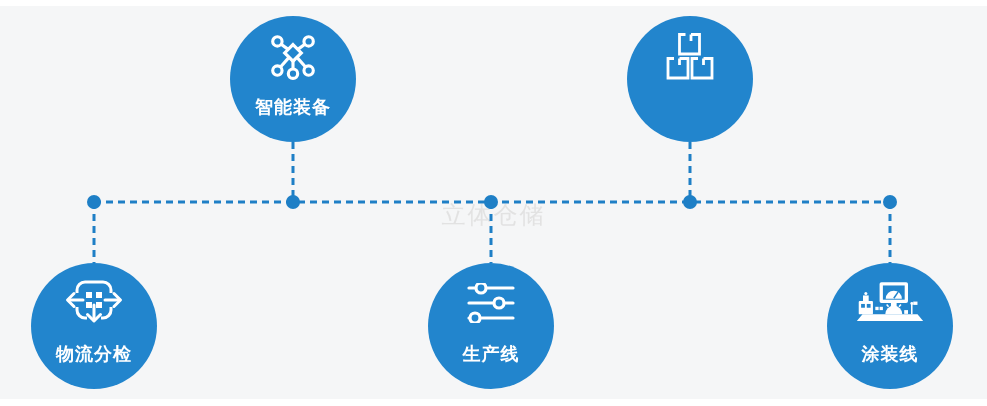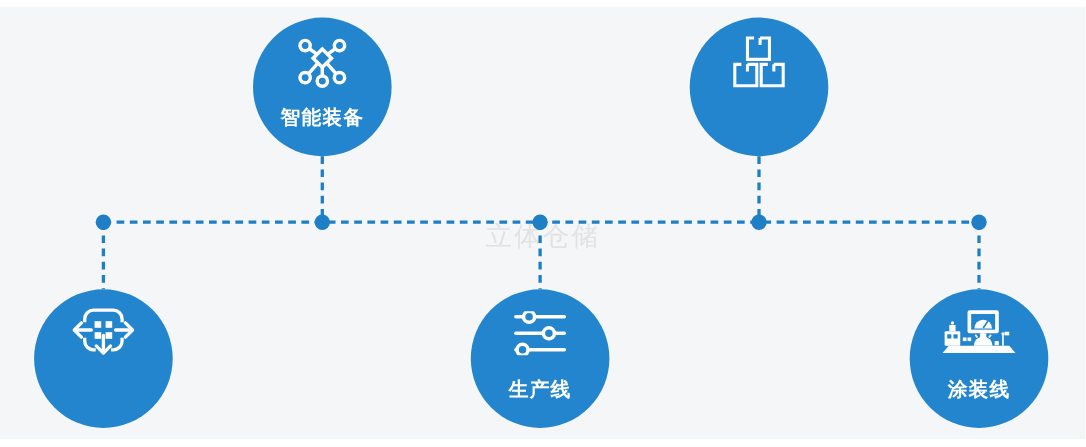--- a/index.html
+++ b/index.html
@@ -119,20 +119,21 @@
             <path d="M25.5,34.5 L32,41 L38.5,34.5"></path>
         </g>
         <g fill="#ffffff">
           <rect x="24" y="12" width="6" height="6"></rect>
             <rect x="34" y="12" width="6" height="6"></rect>
           <rect x="24" y="22" width="6" height="6"></rect>
             <rect x="34" y="22" width="6" height="6"></rect>
         </g>
       </svg>
     </div>
+    <div class="label">物流分检</div>
   </div>
 
   <div class="node pos-bottom-center">
     <div class="icon-wrap">
       <svg width="48" height="40" viewBox="0 0 48 40">
         <g stroke="#ffffff" stroke-width="3.2" stroke-linecap="round" fill="none">
           <path d="M2,5 H46"></path>
             <path d="M2,20 H46"></path>
             <path d="M2,35 H46"></path>
         </g>

